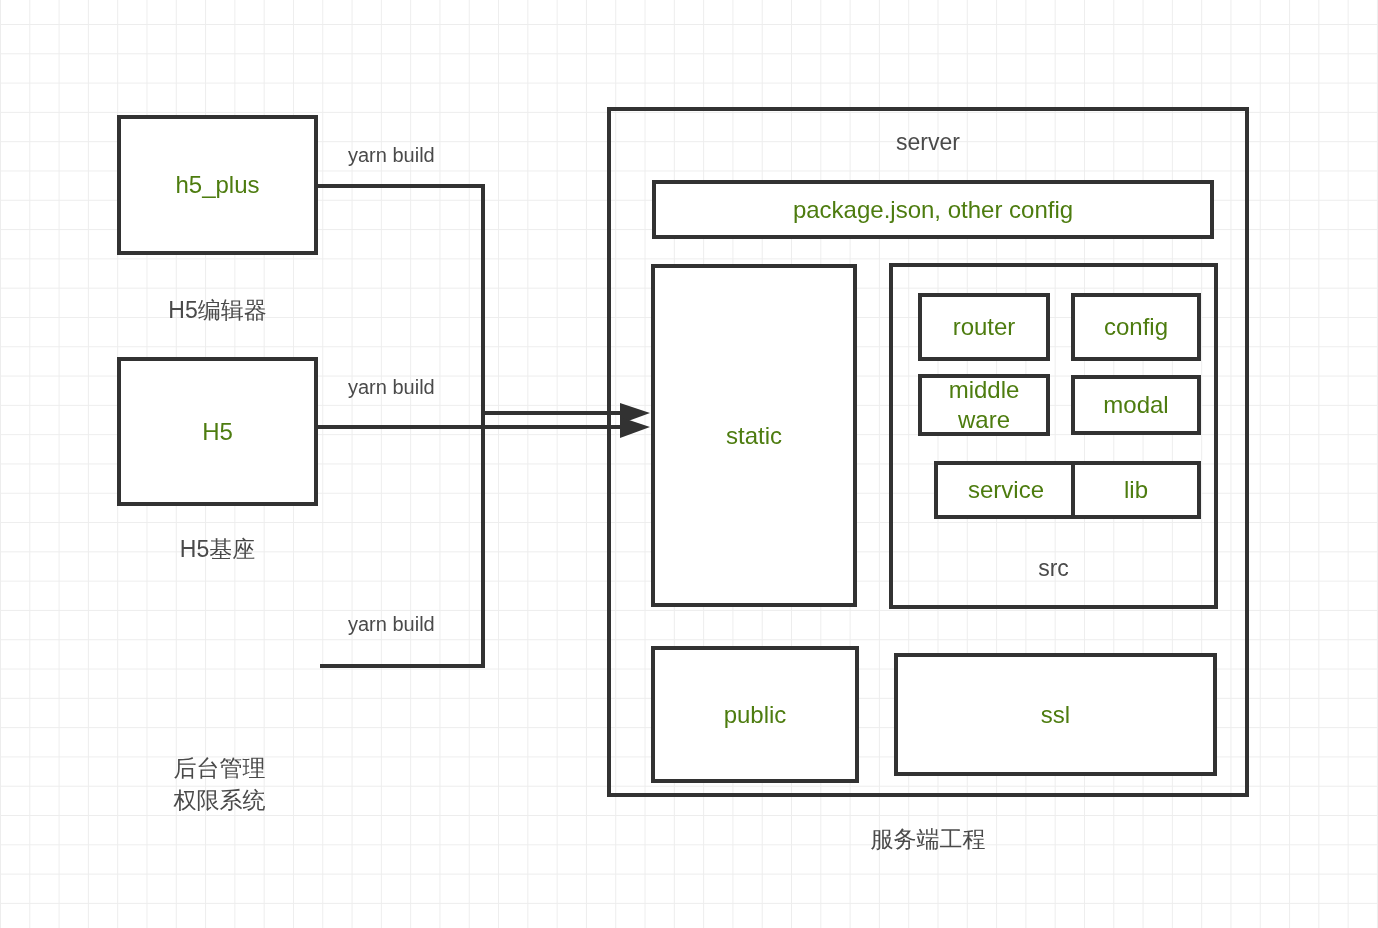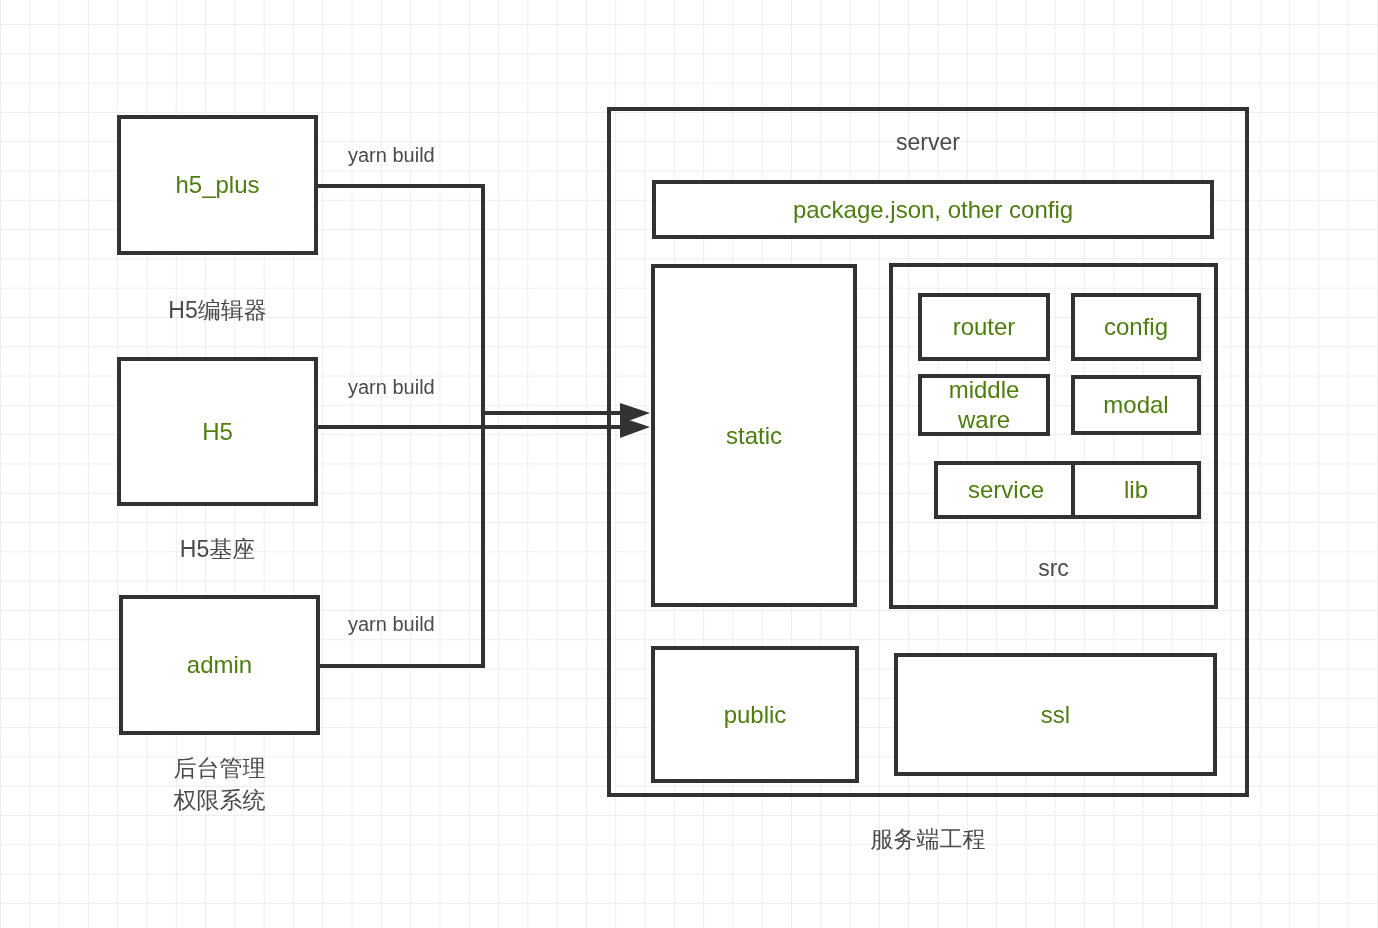--- a/index.html
+++ b/index.html
@@ -70,23 +70,20 @@
   </div>
   <div class="caption" style="left:117px;top:294px;width:201px;">H5编辑器</div>
   <div class="edge-label" style="left:348px;top:144px;">yarn build</div>
 
   <div class="node" style="left:117px;top:357px;width:201px;height:149px;">
     <span>H5</span>
   </div>
   <div class="caption" style="left:117px;top:533px;width:201px;">H5基座</div>
   <div class="edge-label" style="left:348px;top:376px;">yarn build</div>
 
-  <div class="node" style="left:119px;top:595px;width:201px;height:140px;">
-    <span>admin</span>
-  </div>
   <div class="caption" style="left:119px;top:752px;width:201px;">后台管理
 权限系统</div>
   <div class="edge-label" style="left:348px;top:613px;">yarn build</div>
 
   <div class="container-node" style="left:607px;top:83px;width:642px;height:690px;margin-top:24px;">
 
     <div class="title-label" style="left:0;right:0;top:18px;">server</div>
 
     <div class="node" style="left:40px;top:153px;width:206px;height:343px;">
       <span>static</span>

